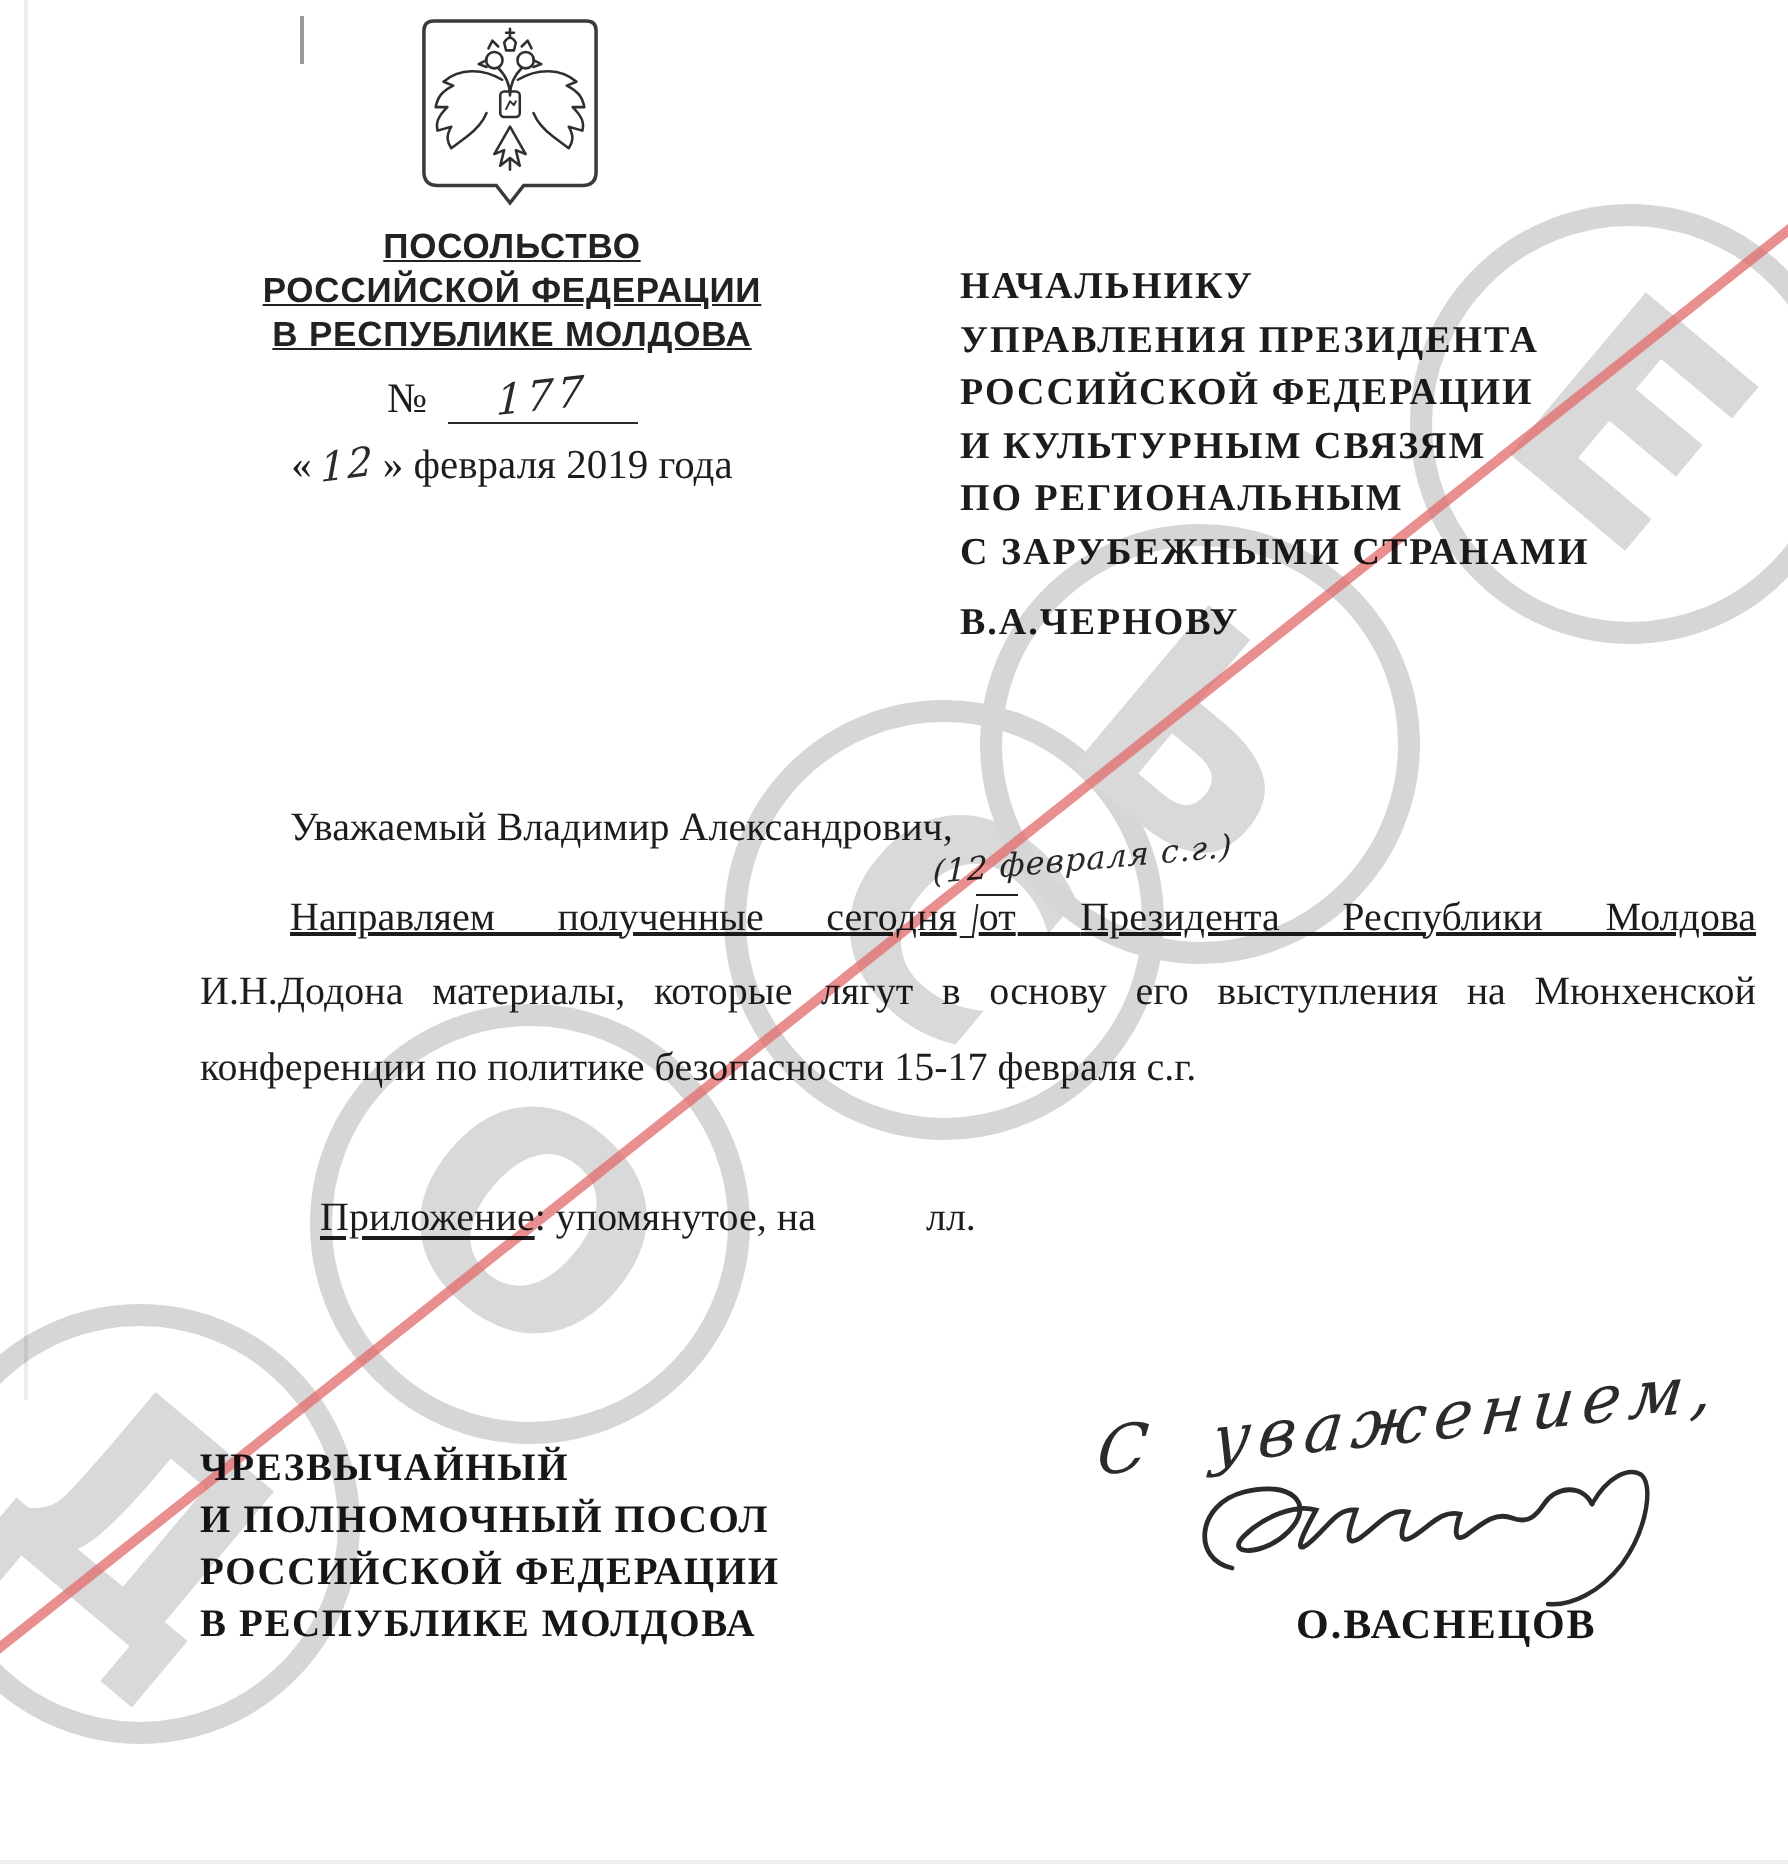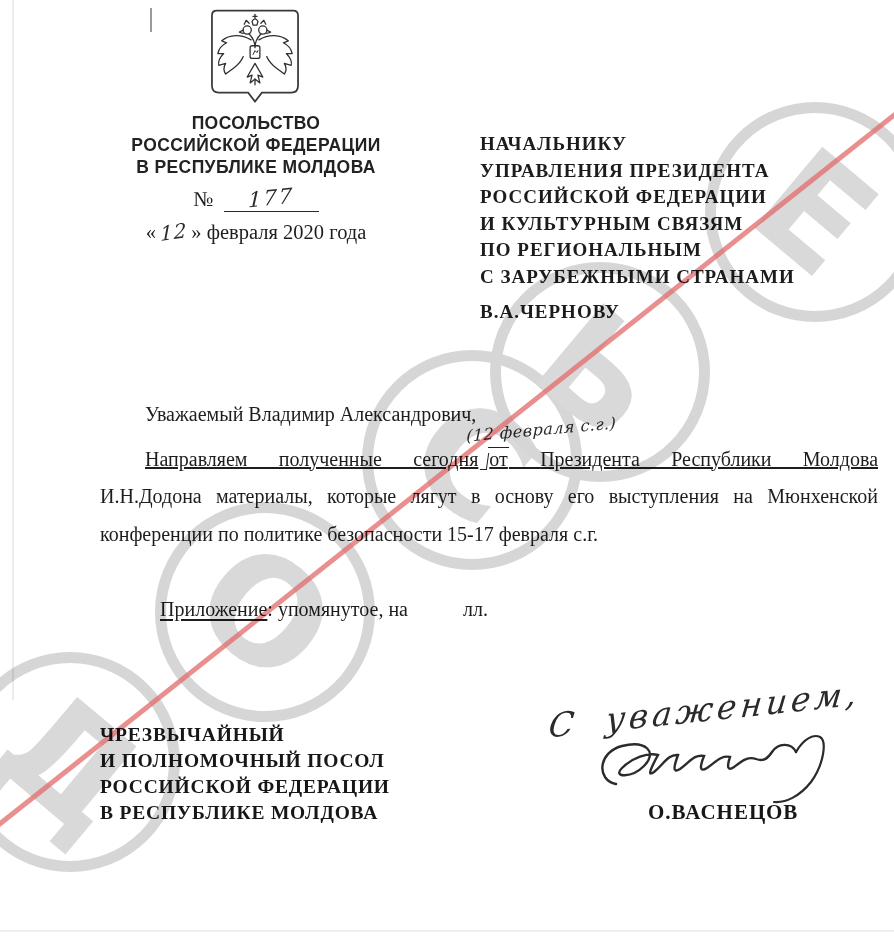--- a/index.html
+++ b/index.html
@@ -13,21 +13,21 @@
   .scan-edge-bottom{position:absolute;left:0;bottom:4px;width:100%;height:2px;background:#eeeeee;}
   .scan-fold{position:absolute;left:150px;top:8px;width:2px;height:24px;background:#9a9a9a;}
 
   
   .emblem{position:absolute;left:210px;top:8px;width:90px;height:97px;}
 
   
   .org-block{
     position:absolute;left:100px;top:112px;width:312px;text-align:center;
     font-family:"Liberation Sans",sans-serif;font-weight:bold;
-    font-size:17.5px;line-height:22px;letter-spacing:.4px;color:#222;
+    font-size:17.5px;line-height:22px;letter-spacing:.4px;color:#222;text-decoration:underline;
   }
   .number-line{position:absolute;left:100px;top:186px;width:312px;text-align:center;font-size:21px;}
   .number-underline{
     display:inline-block;width:95px;border-bottom:1.6px solid #2a2a2a;
     margin-left:10px;text-align:center;vertical-align:bottom;
   }
   .date-line{position:absolute;left:100px;top:220px;width:312px;text-align:center;font-size:20.5px;white-space:nowrap;}
   .hand{font-family:"DejaVu Serif",serif;font-style:italic;color:#2a2a2a;}
   .hand-num{display:inline-block;font-size:21px;letter-spacing:2px;transform:rotate(-6deg) skewX(-8deg);}
   .hand-day{display:inline-block;font-size:20px;letter-spacing:1px;transform:rotate(-8deg) skewX(-8deg);margin:0 4px;}
@@ -130,21 +130,21 @@
     <span style="display:block">РОССИЙСКОЙ ФЕДЕРАЦИИ</span>
     <span style="display:block">В РЕСПУБЛИКЕ МОЛДОВА</span>
   </div>
 
   <div class="number-line">
     <span>№</span><span class="number-underline"><span class="hand hand-num">177</span></span>
   </div>
 
   <div class="date-line">
     <span>«</span><span class="hand hand-day">12</span><span>»</span>
-    <span>февраля 2020 года</span>
+    <span>февраля 2019 года</span>
   </div>
 
   <div class="recipient">
     <span style="display:block">НАЧАЛЬНИКУ</span>
     <span style="display:block">УПРАВЛЕНИЯ ПРЕЗИДЕНТА</span>
     <span style="display:block">РОССИЙСКОЙ ФЕДЕРАЦИИ</span>
     <span style="display:block">И КУЛЬТУРНЫМ СВЯЗЯМ</span>
     <span style="display:block">ПО РЕГИОНАЛЬНЫМ</span>
     <span style="display:block">С ЗАРУБЕЖНЫМИ СТРАНАМИ</span>
     <span class="name">В.А.ЧЕРНОВУ</span>

